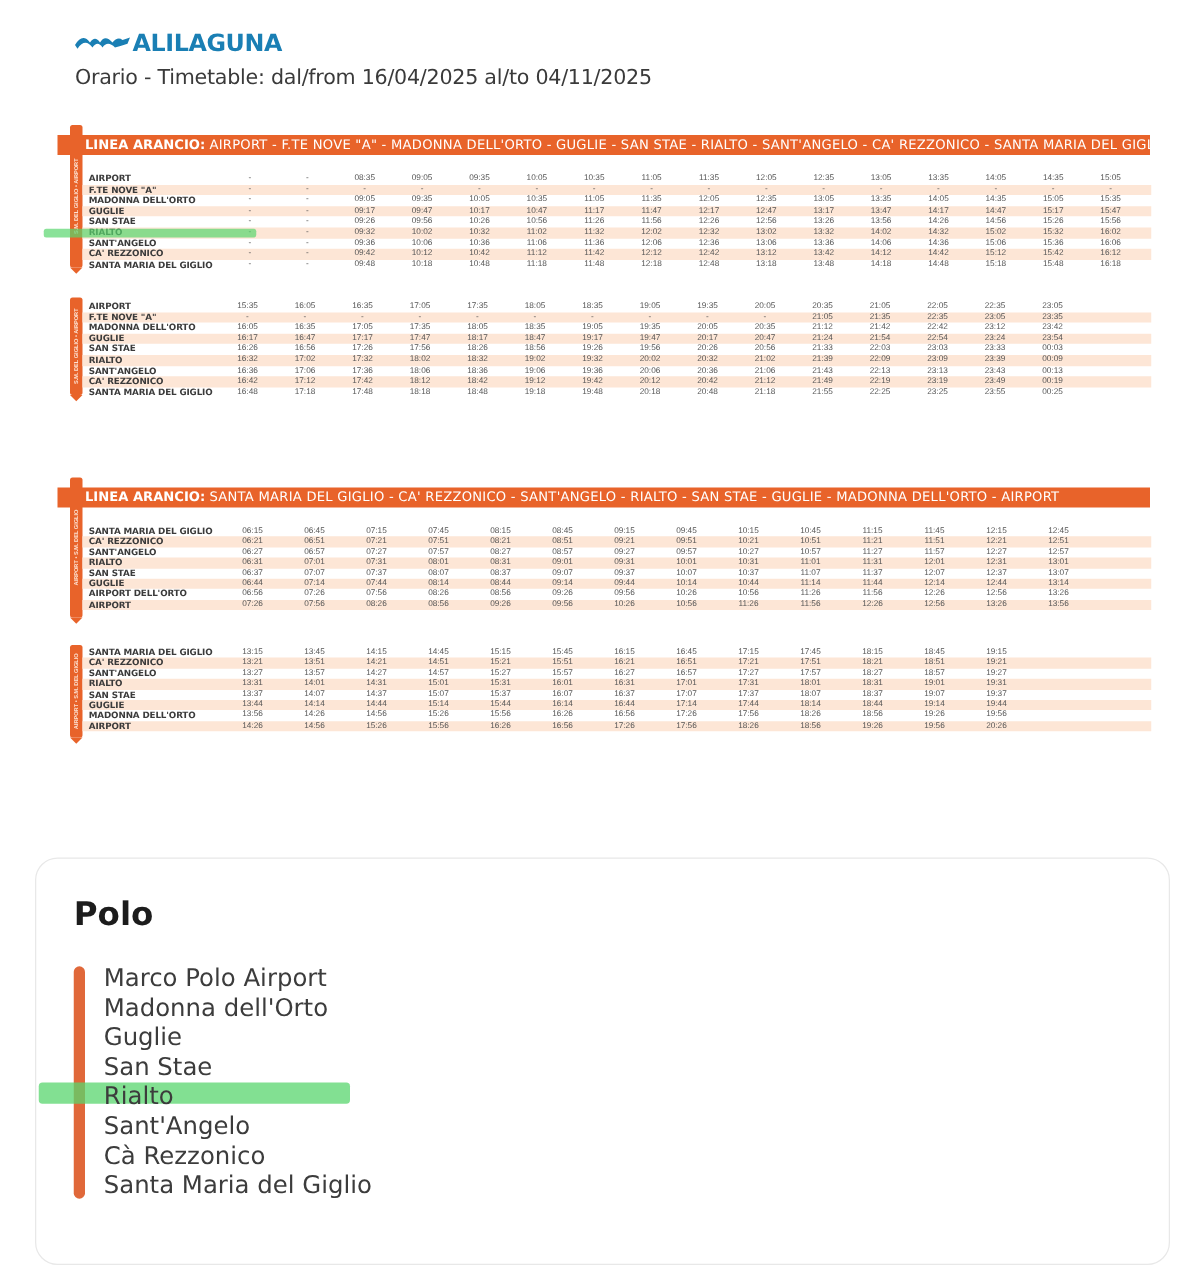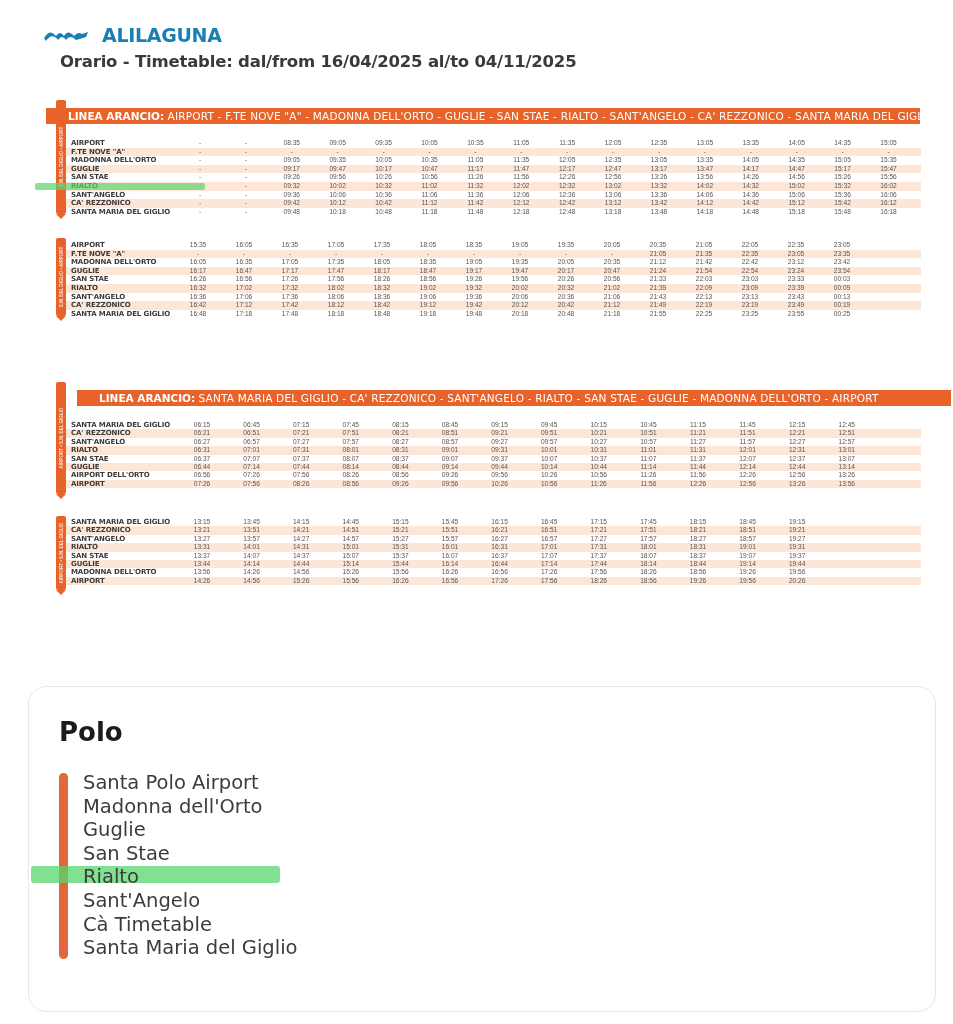--- a/index.html
+++ b/index.html
@@ -1,21 +1,21 @@
 <!DOCTYPE html>
 <html><head>
 <meta charset="utf-8">
 <style>
   html, body { margin: 0; padding: 0; background: #ffffff; }
   body { width: 953px; height: 1024px; position: relative; overflow: hidden; font-family: "Liberation Sans", sans-serif; color: #333; }
 
-  .logo { position: absolute; left: 42px; top: 24px; display: flex; align-items: flex-end; gap: 12px; }
+  .logo { position: absolute; left: 58px; top: 24px; display: flex; align-items: flex-start; gap: 0; }
   .logo svg { width: 48px; height: 20px; }
   .logo-text { color: #1a7fb4; font-family: "DejaVu Sans", sans-serif; font-weight: bold; font-size: 19px; letter-spacing: -0.3px; }
-  .title { position: absolute; left: 60px; top: 52px; font-family: "DejaVu Sans", sans-serif; font-weight: bold; font-size: 16.5px; color: #3a3a3a; letter-spacing: -0.2px; }
+  .title { position: absolute; left: 60px; top: 52px; font-family: "DejaVu Sans", sans-serif; font-weight: normal; font-size: 16.5px; color: #3a3a3a; letter-spacing: -0.2px; }
 
   .banner { position: absolute; left: 46px; width: 874px; height: 16px; background: #e8632a; color: #fff; font-family: "DejaVu Sans", sans-serif; font-size: 10.5px; line-height: 16px; white-space: nowrap; overflow: hidden; }
   .banner .lbl { font-weight: bold; margin-left: 22px; }
   .banner .route { font-weight: normal; letter-spacing: 0.2px; }
 
   .side { position: absolute; width: 10px; background: #e8632a; border-radius: 2px; }
   .side::after { content: ""; position: absolute; left: 0; bottom: -5px; border-left: 5px solid transparent; border-right: 5px solid transparent; border-top: 5px solid #e8632a; }
   .side-text { position: absolute; left: 50%; top: 50%; transform: translate(-50%, -50%) rotate(-90deg); white-space: nowrap; font-size: 4.5px; color: #fde2d3; font-weight: bold; }
 
   .tbl { position: absolute; left: 66px; width: 855px; }
@@ -387,21 +387,21 @@
       <span class="t" style="left: 531px; line-height: 8.6px;">21:18</span>
       <span class="t" style="left: 577px; line-height: 8.6px;">21:55</span>
       <span class="t" style="left: 623px; line-height: 8.6px;">22:25</span>
       <span class="t" style="left: 669px; line-height: 8.6px;">23:25</span>
       <span class="t" style="left: 715px; line-height: 8.6px;">23:55</span>
       <span class="t" style="left: 761px; line-height: 8.6px;">00:25</span>
     </div>
   </div>
 <div class="highlight-table"></div>
 
-<div class="banner" style="top:390px;margin-left:31px;">
+<div class="banner" style="top:390px;">
   <span class="lbl">LINEA ARANCIO:</span>
   <span class="route">SANTA MARIA DEL GIGLIO - CA' REZZONICO - SANT'ANGELO - RIALTO - SAN STAE - GUGLIE - MADONNA DELL'ORTO - AIRPORT</span>
 </div>
 <div class="side" style="left:56px; top:382px; height:112px;">
   <span class="side-text">AIRPORT • S.M. DEL GIGLIO</span>
 </div>
 <div class="side" style="left:56px; top:516px; height:74px;">
   <span class="side-text">AIRPORT • S.M. DEL GIGLIO</span>
 </div>
 
@@ -672,22 +672,22 @@
       <span class="t" style="left: 666.6px; line-height: 8.4px;">19:56</span>
       <span class="t" style="left: 716.2px; line-height: 8.4px;">20:26</span>
     </div>
   </div>
 
 <div class="card">
   <div class="card-title">Polo</div>
   <div class="line-bar"></div>
   <div class="highlight-card"></div>
   <div class="stops">
-    <div class="stop-item">Santa Polo Airport</div>
+    <div class="stop-item">Marco Polo Airport</div>
     <div class="stop-item">Madonna dell'Orto</div>
     <div class="stop-item">Guglie</div>
     <div class="stop-item">San Stae</div>
     <div class="stop-item">Rialto</div>
     <div class="stop-item">Sant'Angelo</div>
-    <div class="stop-item">Cà Timetable</div>
+    <div class="stop-item">Cà Rezzonico</div>
     <div class="stop-item">Santa Maria del Giglio</div>
   </div>
 </div>
 
 </body></html>

